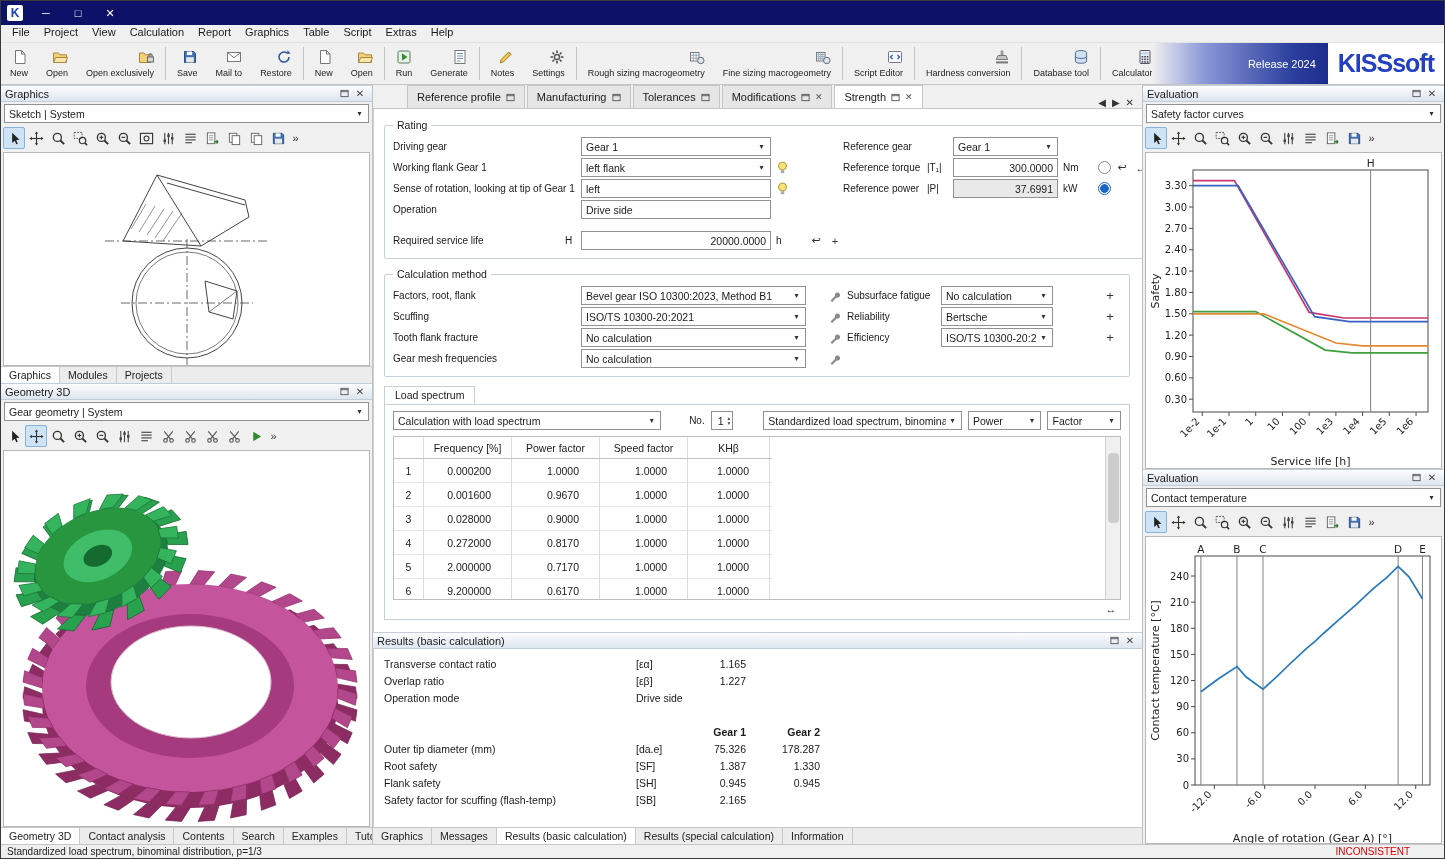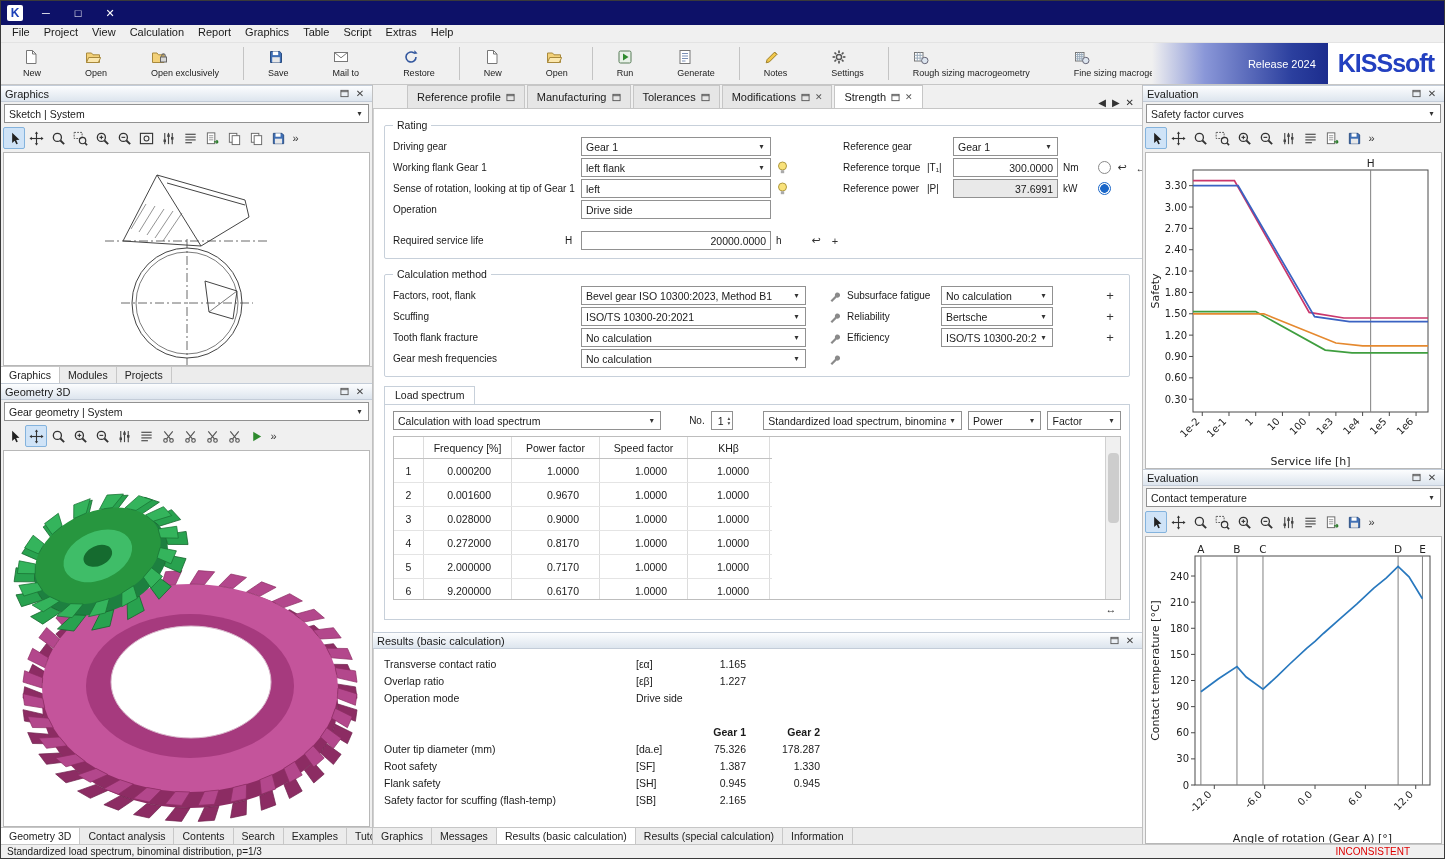--- a/index.html
+++ b/index.html
@@ -10,21 +10,21 @@
 .titlebar{flex:0 0 24px;background:#0d1168;color:#fff;display:flex;align-items:center;padding:0 0 0 6px}
 .app-icon{width:16px;height:16px;background:#fff;color:#1d41b8;font-weight:bold;font-size:12px;display:flex;align-items:center;justify-content:center;border-radius:2px;margin-right:7px}
 .title-text{flex:1;font-size:11.5px;white-space:nowrap;overflow:hidden}
 .win-btn{width:32px;height:24px;display:flex;align-items:center;justify-content:center;font-size:11px;color:#fff}
 
 .menubar{flex:0 0 18px;background:#f0f0f0;display:flex;align-items:flex-start;padding-left:4px;border-bottom:1px solid #e3e3e3}
 .menu-item{padding:1px 7px;white-space:nowrap}
 
 .toolbar{flex:0 0 42px;background:#f0f0f0;border-bottom:1px solid #c6c6c6;display:flex;align-items:stretch}
 #toolbar-items{display:flex;flex:1 1 auto;overflow:hidden;align-items:stretch}
-.tbtn{display:flex;flex-direction:column;align-items:flex-start;justify-content:center;padding:1px 22px;white-space:nowrap}
+.tbtn{display:flex;flex-direction:column;align-items:flex-end;justify-content:center;padding:1px 9px;white-space:nowrap}
 .tbtn .tlabel{font-size:9px;margin-top:1px;color:#222}
 .tsep{flex:0 0 1px;background:#c4c4c4;margin:4px 2px}
 .toolbar-right{flex:0 0 292px;display:flex;align-items:center;background:linear-gradient(90deg,#f0f0f0 0%,#8a97d8 18%,#2b3f9e 48%,#0e1b7e 72%,#0e1b7e 100%)}
 .release{color:#fff;font-size:11px;margin-left:auto;padding-right:12px;white-space:nowrap}
 .logo-box{background:#fff;height:100%;display:flex;align-items:center;padding:0 10px}
 .logo{font-size:25px;font-weight:bold;color:#2340c0;letter-spacing:-1px;white-space:nowrap}
 
 .main{flex:1 1 auto;display:flex;min-height:0}
 .col-left{flex:0 0 372px;display:flex;flex-direction:column;background:#f0f0f0;border-right:1px solid #c0c0c0;min-width:0}
 .col-center{flex:1 1 auto;display:flex;flex-direction:column;min-width:0;background:#f0f0f0}

